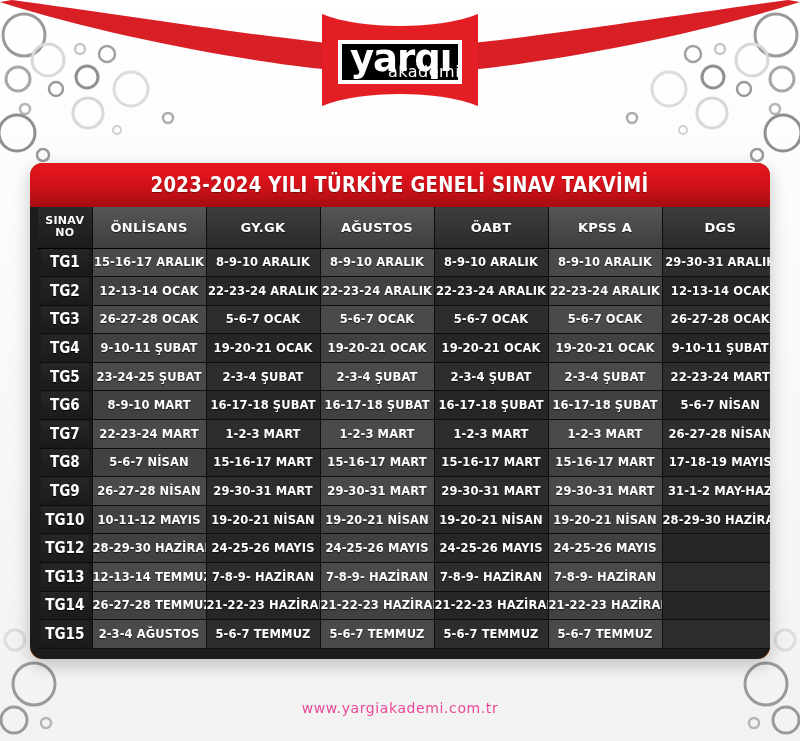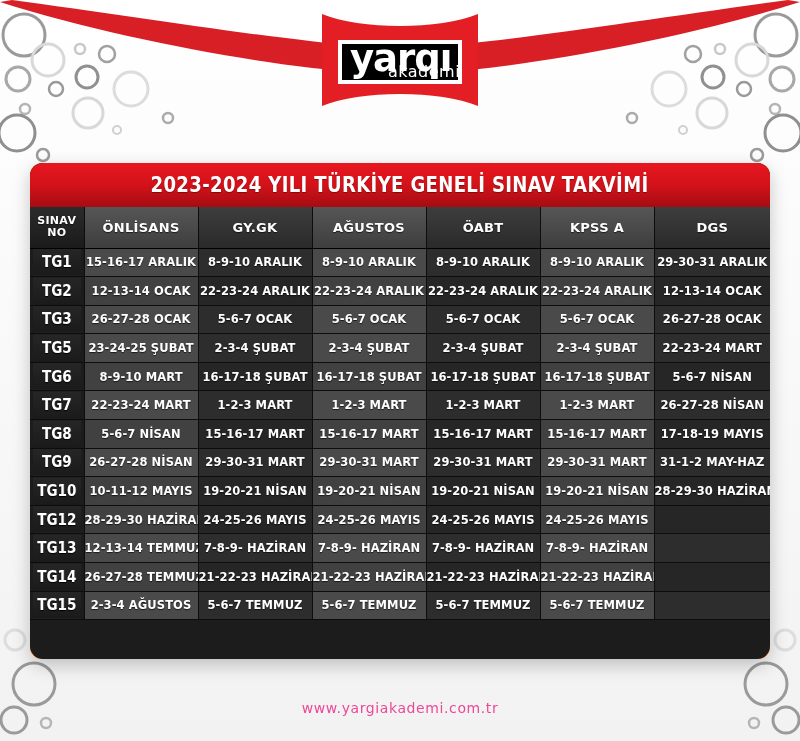--- a/index.html
+++ b/index.html
@@ -90,20 +90,21 @@
     transform: scaleX(0.86);
     white-space: nowrap;
     text-shadow: 0 1px 1px rgba(0,0,0,0.35);
   }
 
   
   table {
     width: 100%;
     border-collapse: collapse;
     table-layout: fixed;
+    margin-left: 8px;
   }
   th, td {
     border-bottom: 1px solid #0d0d0d;
     border-right: 1px solid #0d0d0d;
     text-align: center;
     color: #ffffff;
     white-space: nowrap;
     overflow: hidden;
   }
   th:last-child, td:last-child { border-right: none; }
@@ -307,20 +308,29 @@
           </tr>
           <tr>
             <td class="cell-no">TG3</td>
             <td class="shade-a">26-27-28 OCAK</td>
             <td class="shade-b">5-6-7 OCAK</td>
             <td class="shade-a">5-6-7 OCAK</td>
             <td class="shade-b">5-6-7 OCAK</td>
             <td class="shade-a">5-6-7 OCAK</td>
             <td class="shade-b">26-27-28 OCAK</td>
           </tr>
+          <tr class="alt">
+            <td class="cell-no">TG4</td>
+            <td class="shade-a">9-10-11 ŞUBAT</td>
+            <td class="shade-b">19-20-21 OCAK</td>
+            <td class="shade-a">19-20-21 OCAK</td>
+            <td class="shade-b">19-20-21 OCAK</td>
+            <td class="shade-a">19-20-21 OCAK</td>
+            <td class="shade-b">9-10-11 ŞUBAT</td>
+          </tr>
           <tr>
             <td class="cell-no">TG5</td>
             <td class="shade-a">23-24-25 ŞUBAT</td>
             <td class="shade-b">2-3-4 ŞUBAT</td>
             <td class="shade-a">2-3-4 ŞUBAT</td>
             <td class="shade-b">2-3-4 ŞUBAT</td>
             <td class="shade-a">2-3-4 ŞUBAT</td>
             <td class="shade-b">22-23-24 MART</td>
           </tr>
           <tr class="alt">

